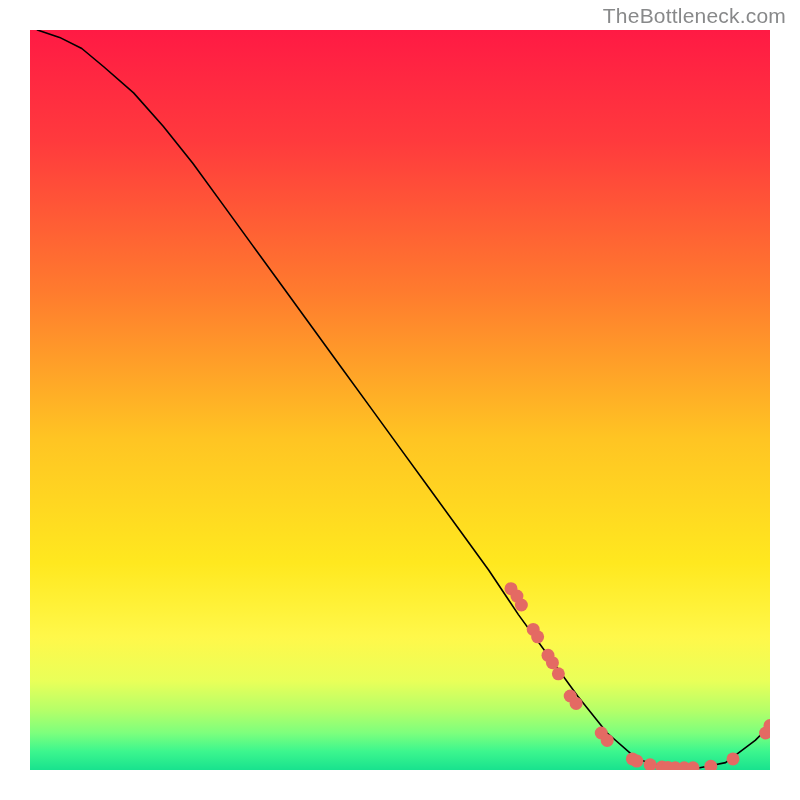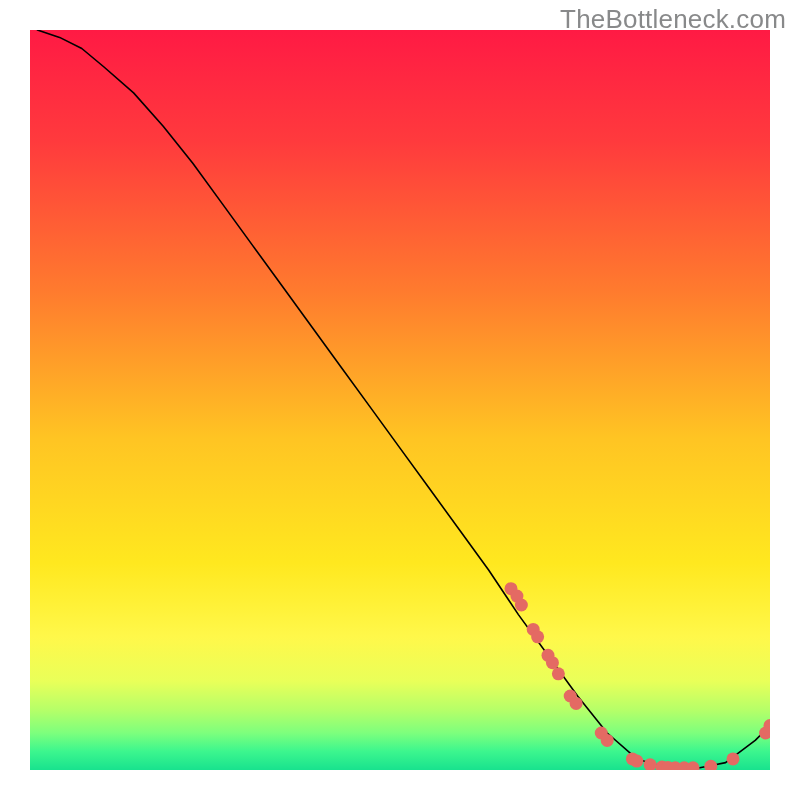--- a/index.html
+++ b/index.html
@@ -15,21 +15,21 @@
     position: relative;
     width: 800px;
     height: 800px;
     box-sizing: border-box;
   }
   .watermark {
     position: absolute;
     top: 4px;
     right: 14px;
     color: #88898a;
-    font-size: 26px;
+    font-size: 21px;
     font-weight: 500;
     letter-spacing: 0.2px;
     z-index: 10;
   }
   .plot {
     position: absolute;
     left: 30px;
     top: 30px;
     width: 740px;
     height: 740px;

